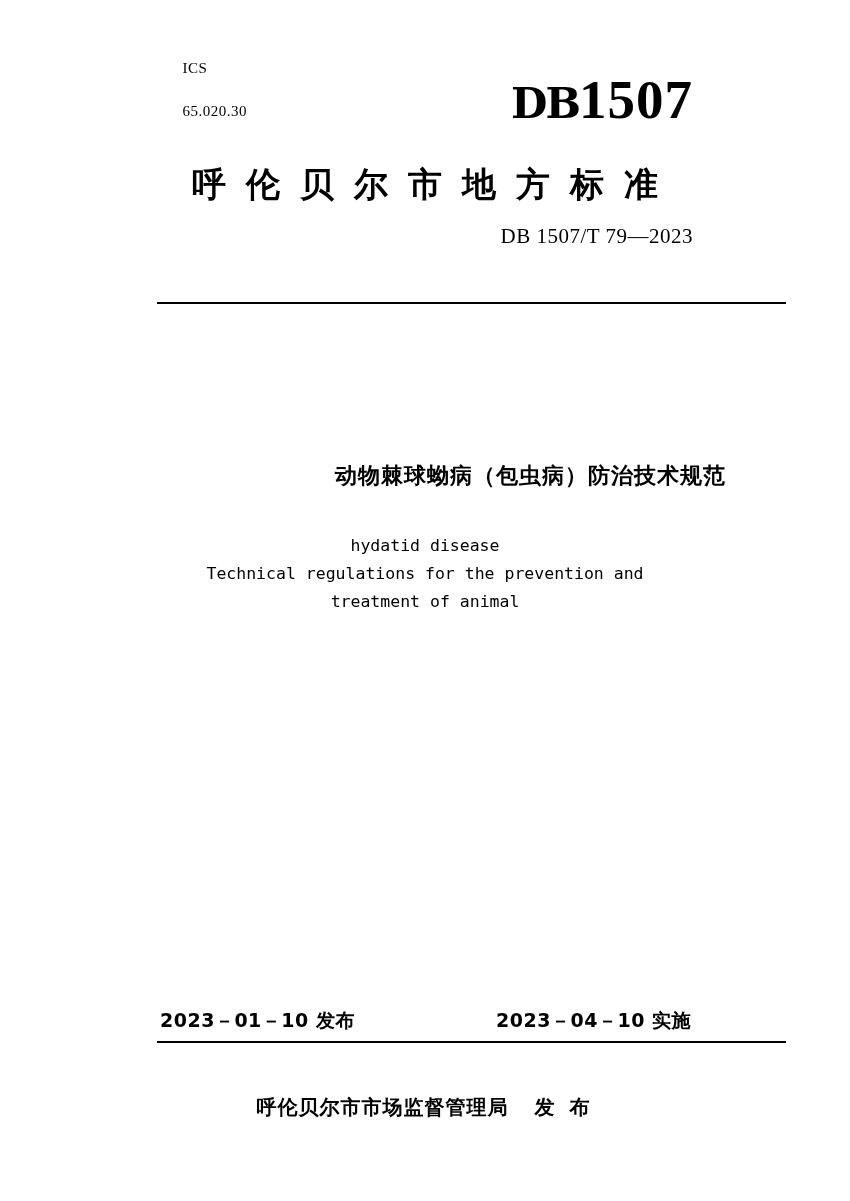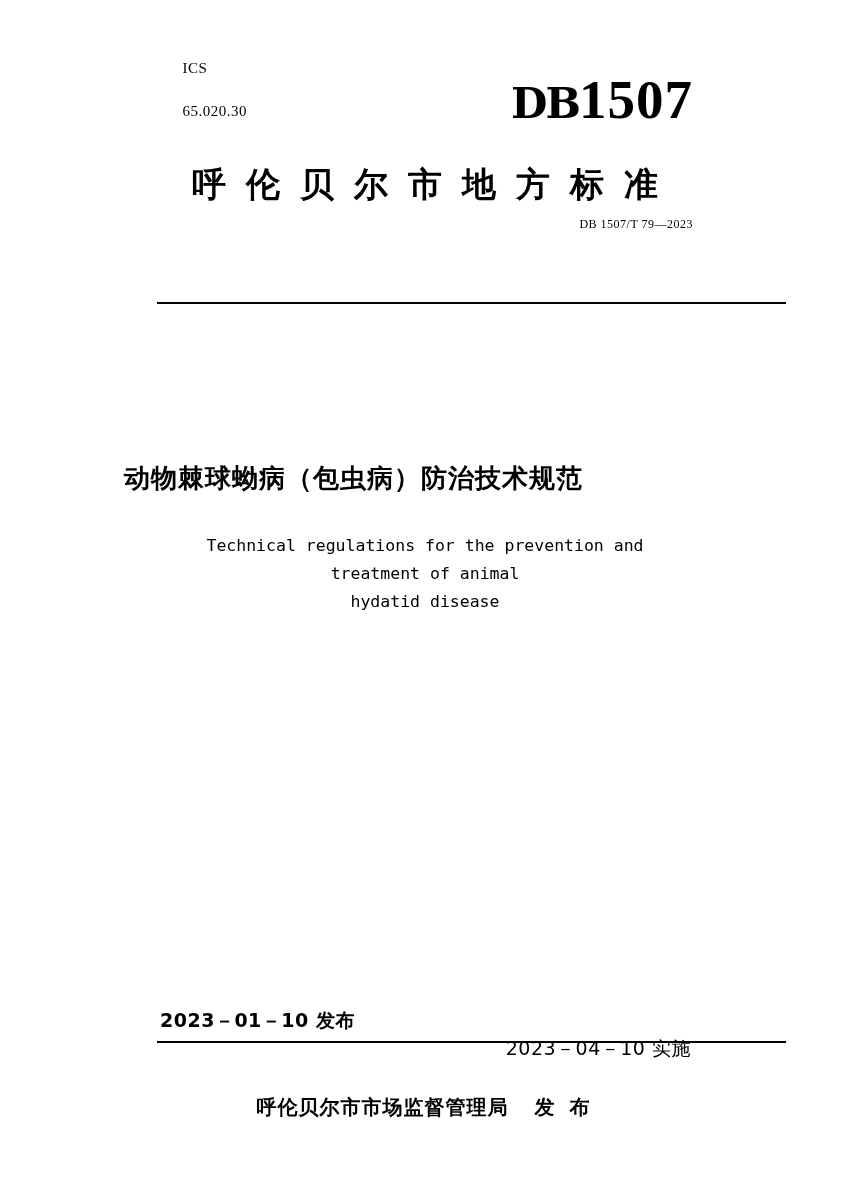--- a/index.html
+++ b/index.html
@@ -74,46 +74,46 @@
     font-size: 34px;
     letter-spacing: 20px;
     text-indent: 20px;
     white-space: nowrap;
     margin-top: 12px;
   }
 
   .std-code {
     position: absolute;
     right: 93px;
-    top: 217px;
-    font-family: "Liberation Serif", serif;
-    font-size: 12px;
+    top: 224px;
+    font-family: "Liberation Serif", serif;
+    font-size: 21px;
     letter-spacing: 0.5px;
     white-space: nowrap;
   }
 
   .rule-top {
     position: absolute;
     left: 93px;
     top: 302px;
     width: 664px;
     height: 0;
     border-top: 2px solid #000;
   }
 
   
   .doc-title {
     position: absolute;
     left: 60px;
     right: 60px;
     top: 462px;
-    text-align: left;
-    font-family: "DejaVu Sans", sans-serif;
-    font-weight: bold;
-    font-size: 26px;
+    text-align: right;
+    font-family: "DejaVu Sans", sans-serif;
+    font-weight: bold;
+    font-size: 22px;
     letter-spacing: 1px;
     line-height: 1.3;
     white-space: nowrap;
   }
   .doc-title-en {
     position: absolute;
     left: 110px;
     right: 110px;
     top: 532px;
     text-align: center;
@@ -141,25 +141,24 @@
     font-weight: bold;
     font-size: 19px;
     letter-spacing: 0.5px;
     white-space: nowrap;
   }
   .date-effective {
     position: absolute;
     right: 95px;
     top: 1008px;
     font-family: "DejaVu Sans", sans-serif;
-    font-weight: normal;
+    font-weight: bold;
     font-size: 19px;
     letter-spacing: 0.5px;
     white-space: nowrap;
-    margin-top: 28px;
   }
   .publisher {
     position: absolute;
     left: 0;
     right: 0;
     top: 1094px;
     text-align: center;
     font-family: "DejaVu Sans", sans-serif;
     font-weight: bold;
     font-size: 20px;
@@ -193,22 +192,22 @@
 
   <div class="org-title">呼伦贝尔市地方标准</div>
 
   <div class="std-code">DB 1507/T  79—2023</div>
 
   <div class="rule-top"></div>
 
   <div class="doc-title">动物棘球蚴病（包虫病）防治技术规范</div>
 
   <div class="doc-title-en">
+    <div>hydatid disease</div>
     <div>Technical regulations for the prevention and treatment of animal</div>
-    <div>hydatid disease</div>
   </div>
 
   <div class="date-release">2023－01－10 发布</div>
   <div class="date-effective">2023－04－10 实施</div>
   <div class="rule-bottom"></div>
 
   <div class="publisher">
     <span>呼伦贝尔市市场监督管理局</span><span class="pub-sep"></span><span class="pub-word">发 布</span>
   </div>
 

